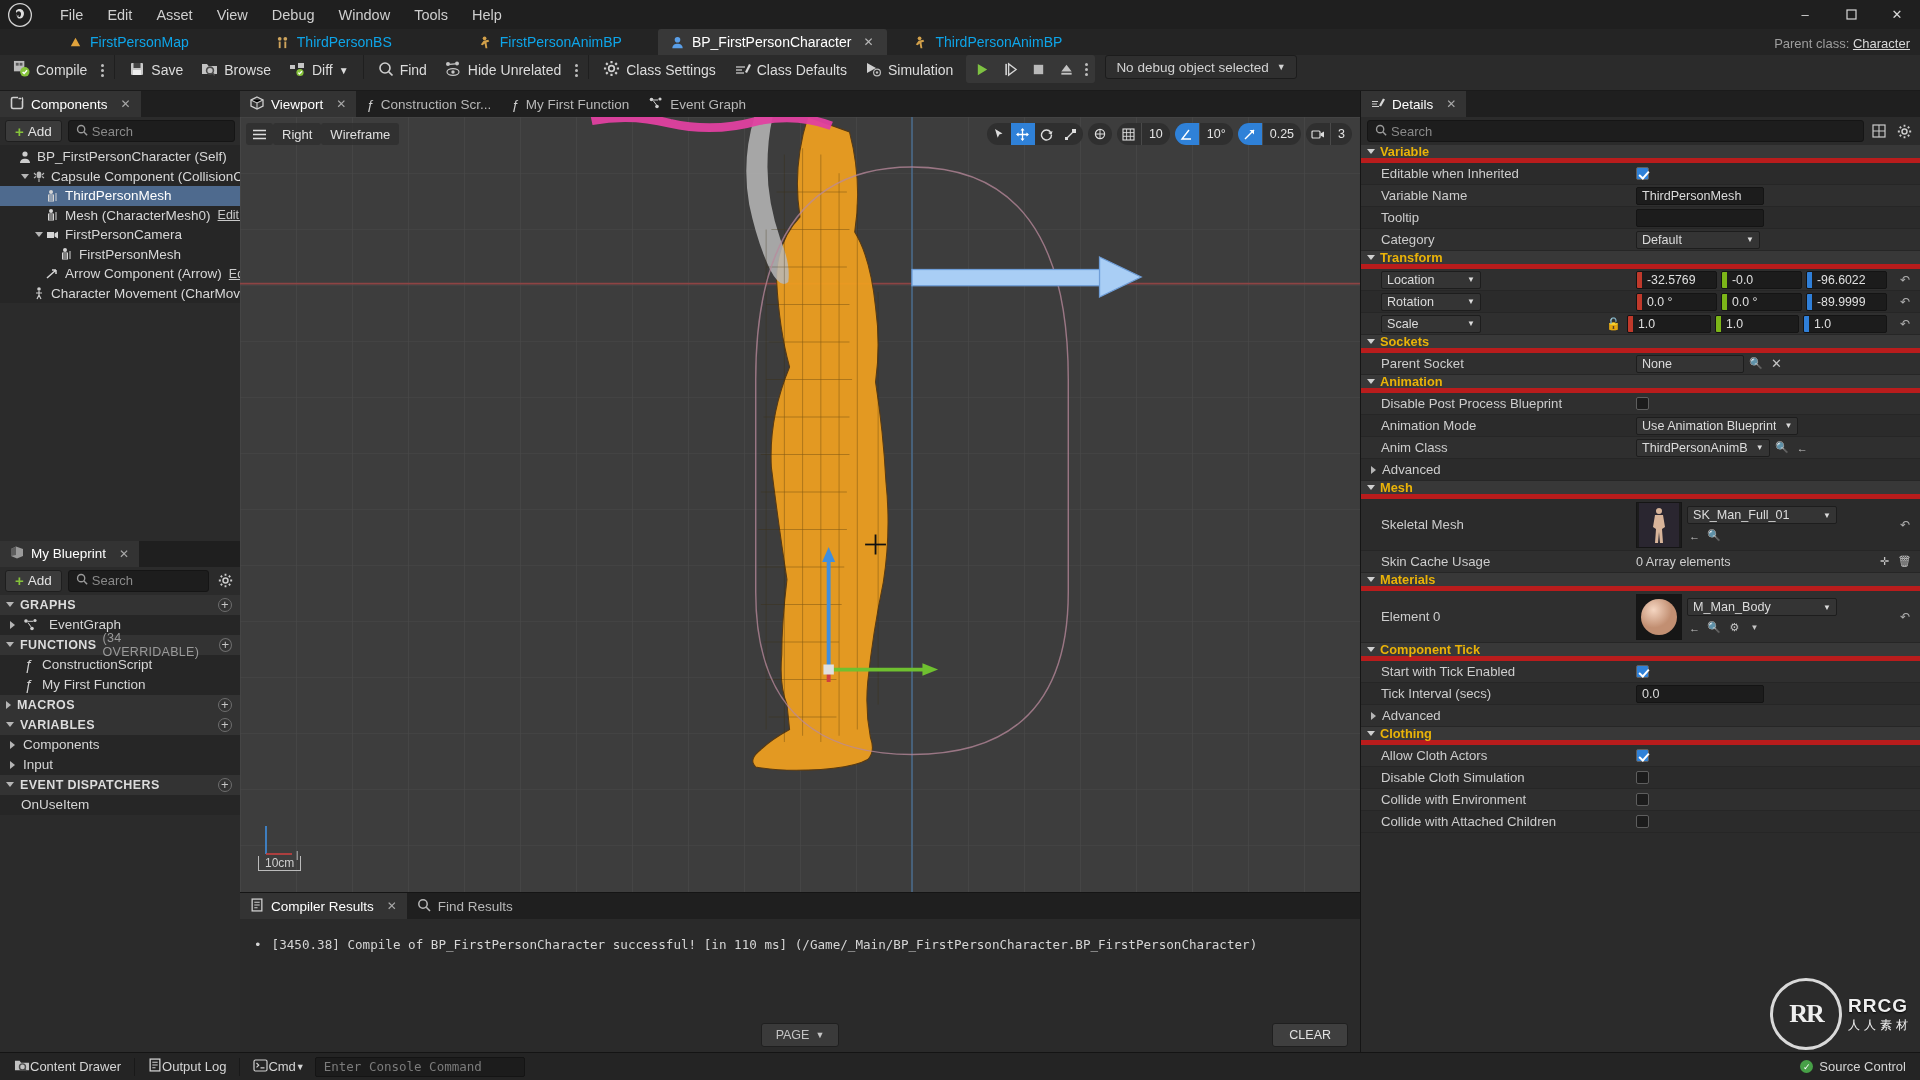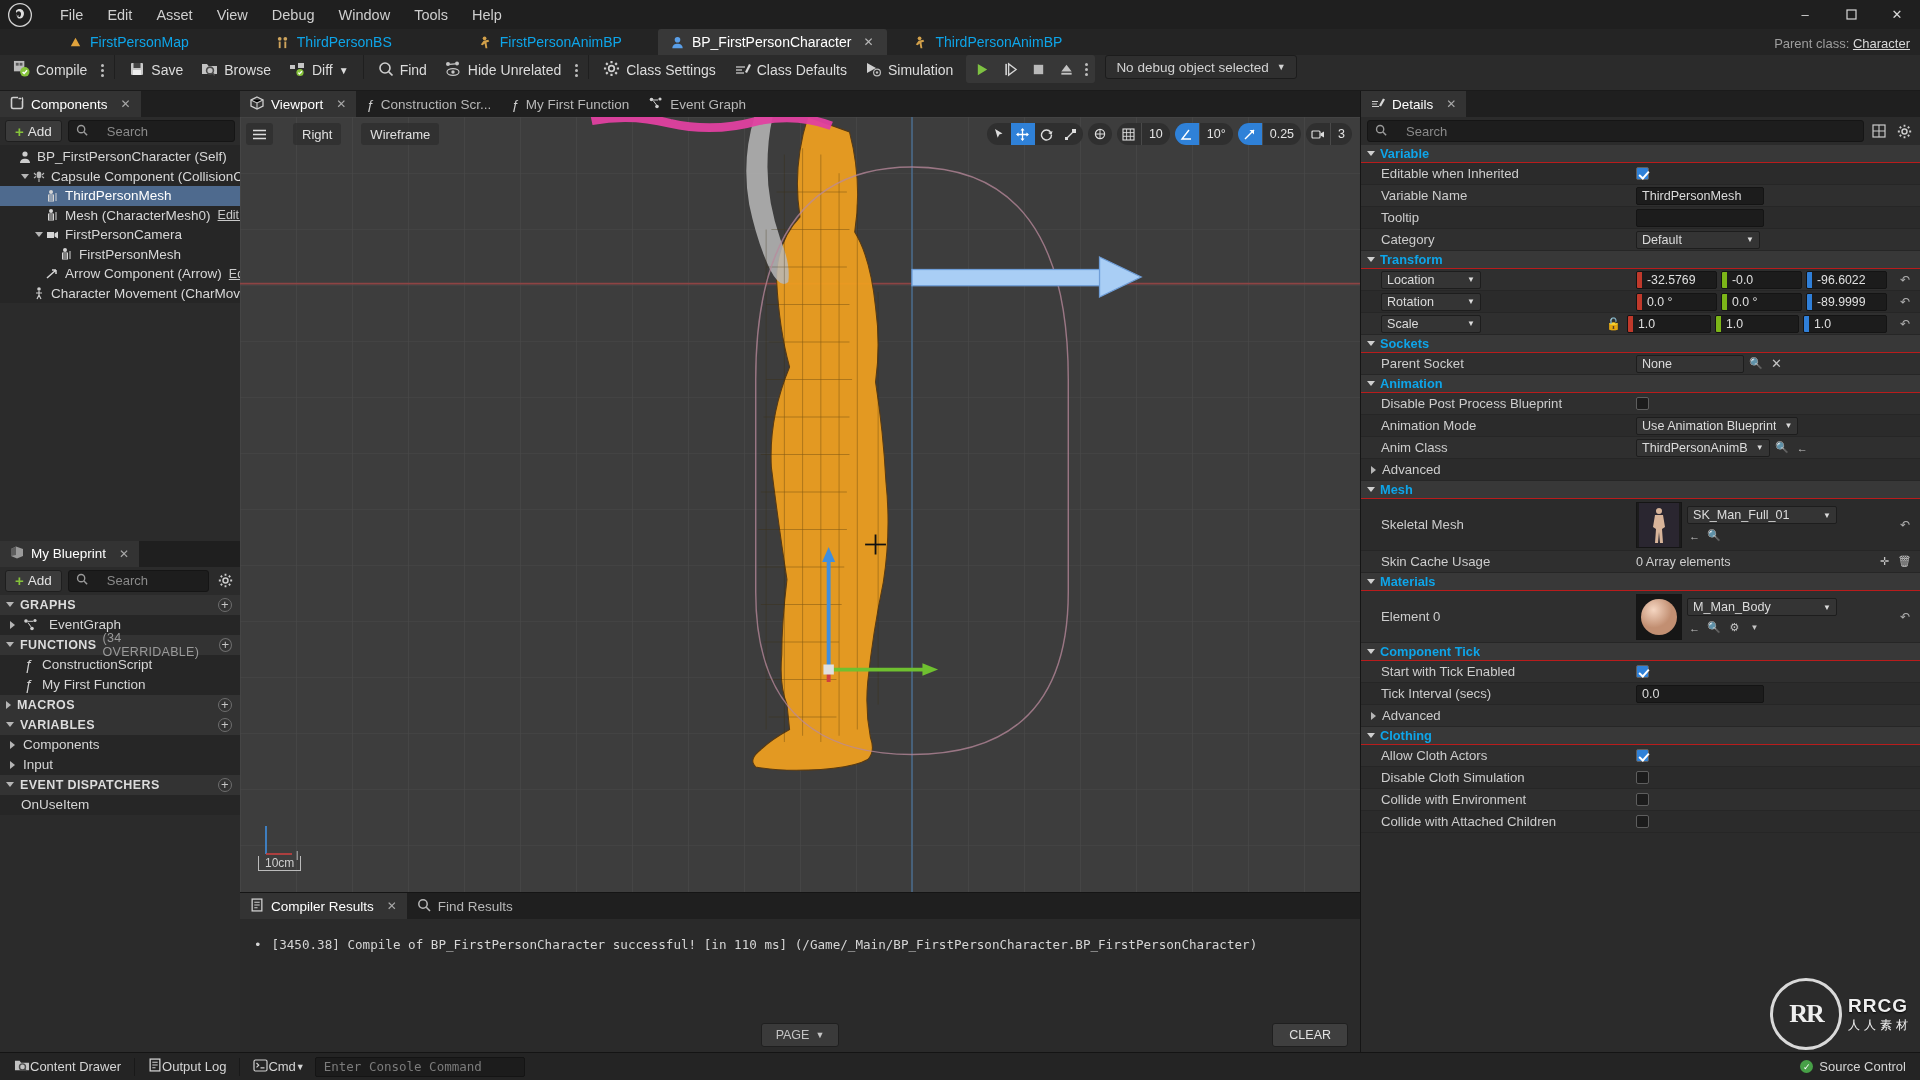--- a/index.html
+++ b/index.html
@@ -50,21 +50,21 @@
   .ptab.active{ background:#333333; color:#ffffff;}
   .ptab .xc{ font-size:12px; color:#a9a9a9; margin-left:6px;}
   .ptab svg{width:14px;height:14px;}
 
   
   .addrow{ height:28px; background:#2b2b2b; display:flex; align-items:center; gap:6px; padding:3px 5px; flex:none;}
   .addbtn{ display:flex;align-items:center;gap:4px; background:#3b3b3b; border:1px solid #1e1e1e; border-radius:3px;
            height:22px; padding:0 9px; font-size:13.5px; color:#e2e2e2;}
   .addbtn .plus{ color:#86c33b; font-size:15px; line-height:1; font-weight:bold;}
   .srch{ flex:1; height:22px; background:#1d1d1d; border:1px solid #151515; border-radius:3px; display:flex;
-         align-items:center; gap:19px; padding:0 7px; font-size:13px; color:#8a8a8a;}
+         align-items:center; gap:4px; padding:0 7px; font-size:13px; color:#8a8a8a;}
   .srch svg{width:12px;height:12px;flex:none;}
 
   
   .tree{ background:#262626; flex:none; padding-top:2px;}
   .trow{ height:19.5px; display:flex; align-items:center; font-size:13.5px; color:#d7d7d7; padding-left:4px; white-space:nowrap;}
   .trow.sel{ background:#4e6a8e; color:#ffffff;}
   .tw{ width:13px; flex:none; display:flex; align-items:center; justify-content:center;}
   .arrow-d, .arrow-r{ width:0;height:0; display:inline-block;}
   .arrow-d{ border-left:4.5px solid transparent;border-right:4.5px solid transparent;border-top:5px solid #b5b5b5;}
   .arrow-r{ border-top:4.5px solid transparent;border-bottom:4.5px solid transparent;border-left:5px solid #b5b5b5;}
@@ -78,21 +78,21 @@
          font-size:12.5px; font-weight:bold; letter-spacing:.4px; color:#dcdcdc;}
   .sect .sub{ font-weight:normal; color:#9a9a9a; letter-spacing:.3px;}
   .sect .plus{ margin-left:auto; margin-right:8px; font-weight:normal; color:#c6c6c6; font-size:13px;
                width:14px;height:14px;border:1px solid #6d6d6d;border-radius:50%;display:flex;align-items:center;justify-content:center;line-height:1;}
   .irow{ height:20px; display:flex;align-items:center; gap:6px; padding-left:10px; font-size:13.5px; color:#d5d5d5;}
   .irow .fi{ width:15px; text-align:center; color:#cfcfcf; font-style:italic; font-size:14px;}
 
   
   .vp-wrap{ flex:1; display:flex; flex-direction:column; min-height:0; }
   .vp{ flex:1; position:relative; background:#3d3d3d; overflow:hidden; min-height:0;}
-  .vp-topl{ position:absolute; left:6px; top:6px; display:flex; align-items:center; gap:20px; z-index:5;}
+  .vp-topl{ position:absolute; left:6px; top:6px; display:flex; align-items:center; gap:0; z-index:5;}
   .vbtn{ height:22px; background:#2e2e2ecc; border-radius:3px; display:flex;align-items:center; padding:0 9px;
          font-size:13px; color:#e0e0e0;}
   .vp-topr{ position:absolute; right:8px; top:6px; display:flex; align-items:center; gap:5px; z-index:5;}
   .vgrp{ display:flex; align-items:center; background:#2e2e2ee6; border-radius:11px; height:22px; overflow:hidden;}
   .vg-i{ width:24px;height:22px;display:flex;align-items:center;justify-content:center;}
   .vg-i.on{ background:#2f81d8;}
   .vg-t{ padding:0 7px; font-size:12.5px; color:#e4e4e4; border-left:1px solid #4a4a4a; height:22px; display:flex;align-items:center;}
   .grid{ position:absolute; inset:0; }
   .scale-ind{ position:absolute; left:18px; bottom:22px; font-size:12px; color:#cfcfcf;}
 
@@ -103,21 +103,21 @@
   .pagebtn{ background:#3a3a3a; border:1px solid #1f1f1f; border-radius:3px; padding:4px 14px; font-size:12.5px; color:#c4c4c4;
             display:flex;align-items:center;gap:6px;}
   .clearbtn{ position:absolute; right:12px; background:#3f3f3f; border:1px solid #1f1f1f; border-radius:3px;
              padding:4px 16px; font-size:12.5px; color:#e2e2e2;}
 
   
   .dsearchrow{ height:28px; background:#2b2b2b; display:flex; align-items:center; gap:5px; padding:3px 6px; flex:none;}
   .diconbtn{ width:20px;height:20px; display:flex;align-items:center;justify-content:center; color:#cbcbcb;}
   .dscroll{ flex:1; overflow:hidden; background:#2b2b2b; position:relative;}
   .dcat{ height:18px; background:#383838; display:flex;align-items:center; gap:5px; padding-left:6px;
-         font-size:12.8px; font-weight:bold; color:#0ea5e9; border-bottom:1px solid #b91c1c;}
+         font-size:12.8px; font-weight:bold; color:#eab308; border-bottom:5px solid #b91c1c;}
   .dcat .arrow-d{border-top-color:#cfcfcf;}
   .drow{ min-height:22px; display:flex; align-items:center; border-bottom:1px solid #262626; background:#2f2f2f;}
   .drow:nth-child(even){ background:#2b2b2b;}
   .dlab{ width:275px; flex:none; padding-left:20px; font-size:13.2px; color:#cdcdcd; white-space:nowrap; overflow:hidden;}
   .dval{ flex:1; display:flex; align-items:center; gap:5px; padding-right:8px;}
   .chk{ width:13px;height:13px; border:1px solid #5e5e5e; border-radius:2px; background:#2f81d8; position:relative;}
   .chk.off{ background:#1c1c1c;}
   .chk.on:after{ content:""; position:absolute; left:3.5px; top:0.5px; width:4px;height:8px;
                  border:solid #fff; border-width:0 2px 2px 0; transform:rotate(42deg);}
   .txtfield{ height:18px; background:#1c1c1c; border:1px solid #141414; border-radius:2px; display:flex;align-items:center;

